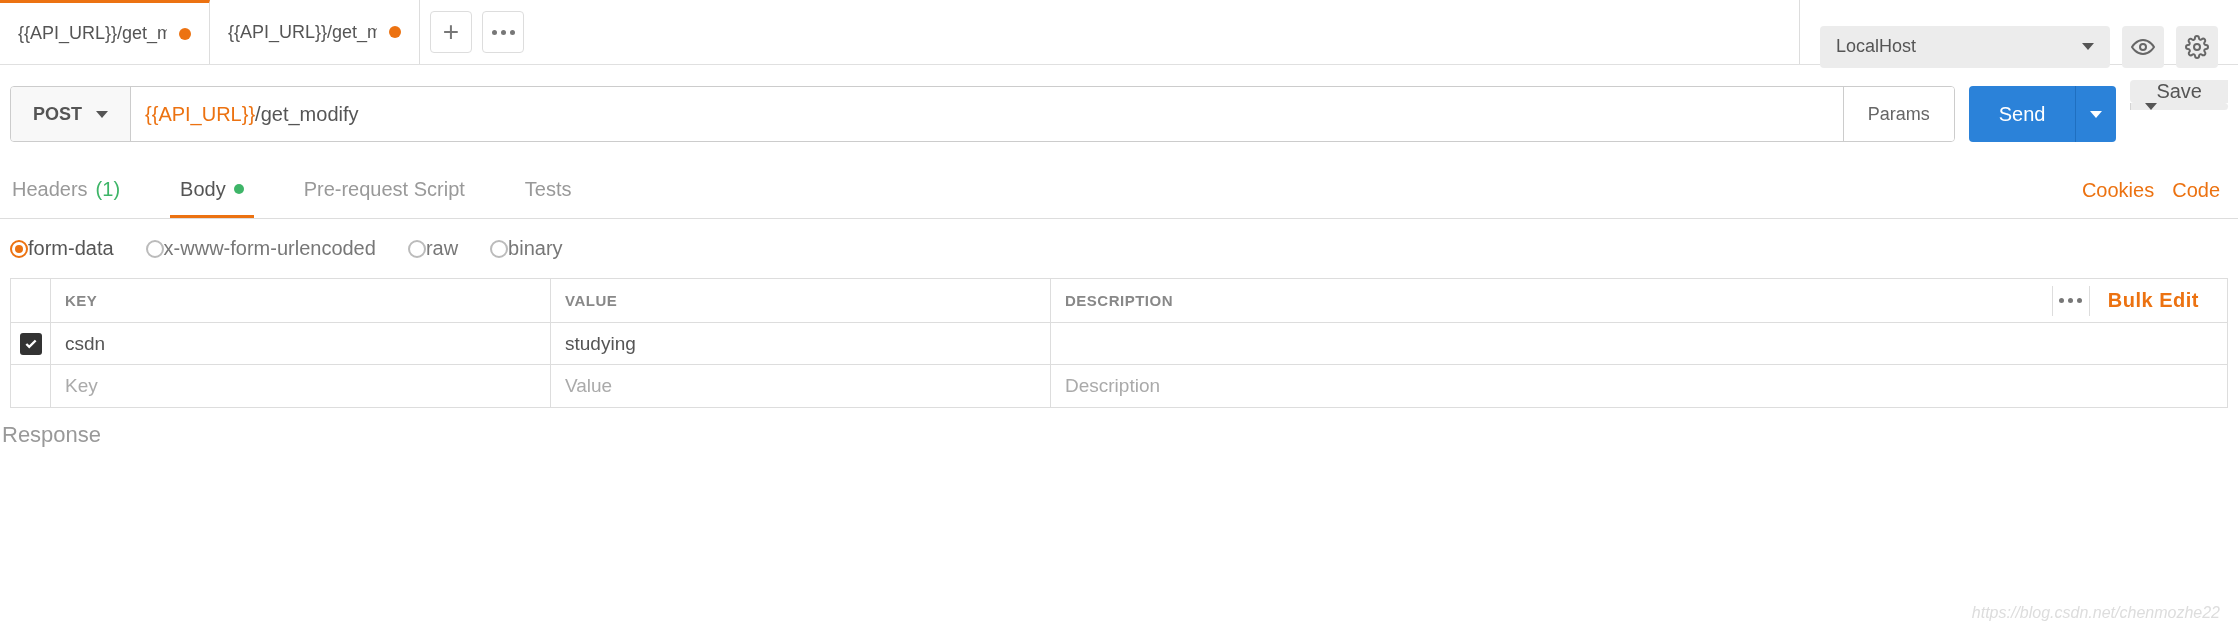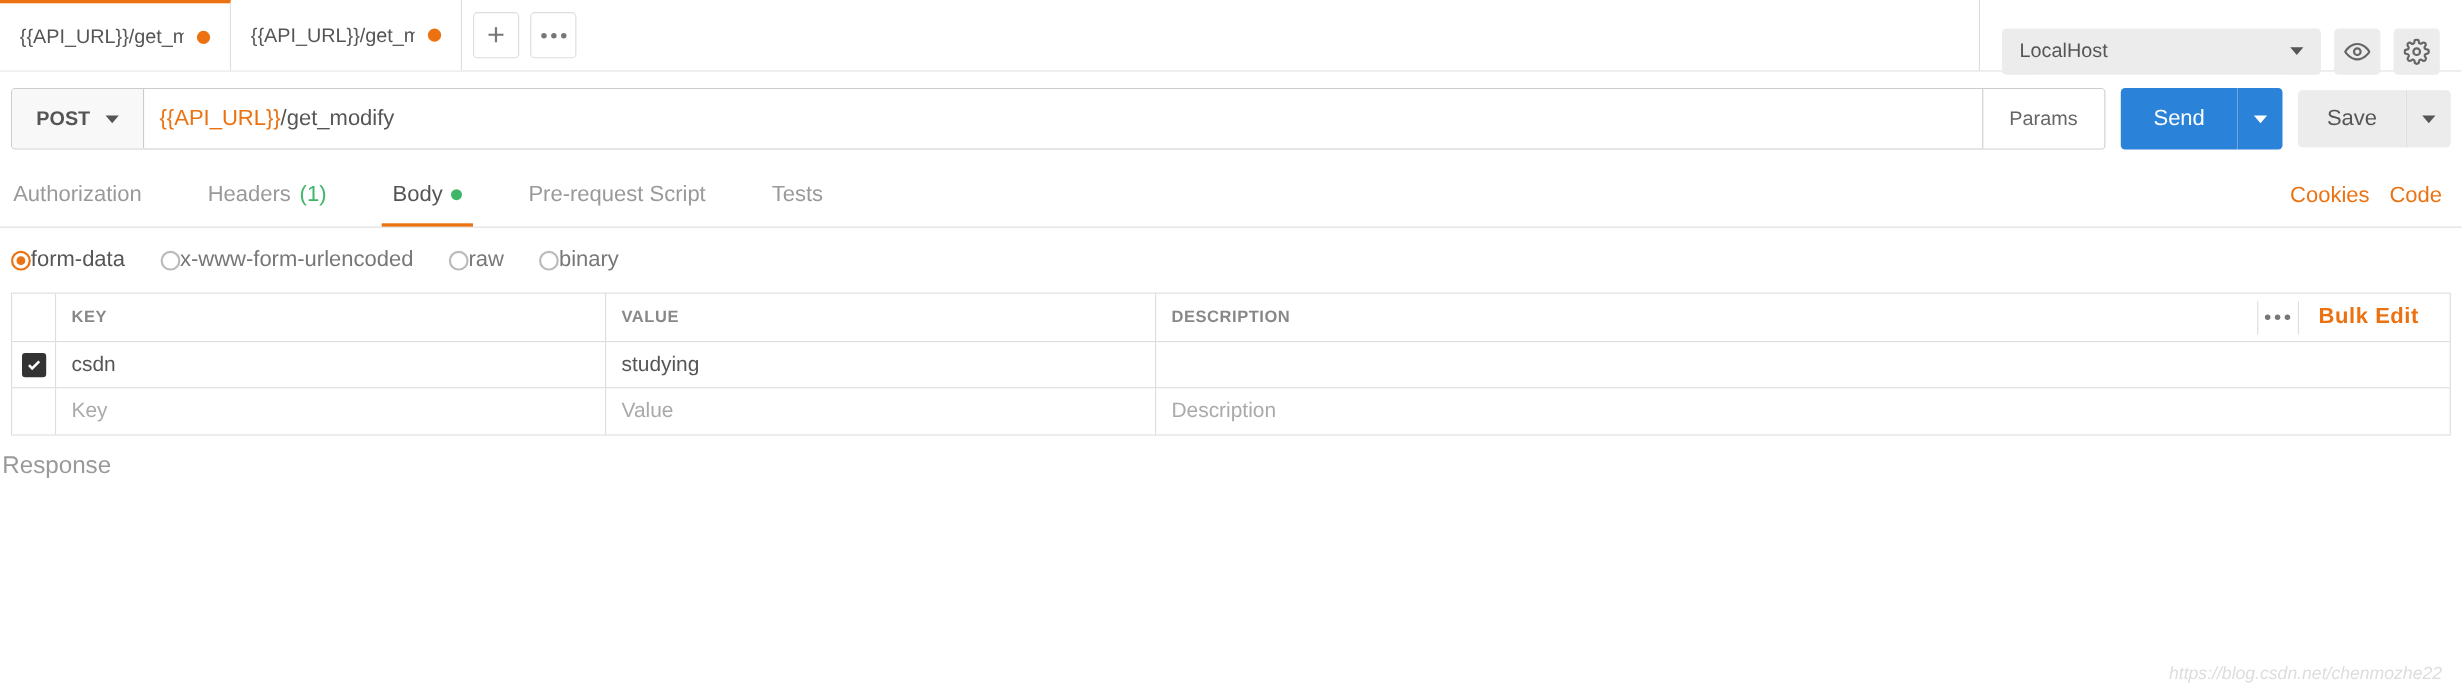--- a/index.html
+++ b/index.html
@@ -20,21 +20,21 @@
 .request-row { display: flex; align-items: center; padding: 15px 10px; gap: 14px; }
 .url-box { flex: 1; display: flex; border: 1px solid #ccc; border-radius: 4px; height: 56px; overflow: hidden; }
 .method-sel { display: flex; align-items: center; padding: 0 22px; border-right: 1px solid #ccc; background: #f8f8f8; font-weight: 600; color: #555; cursor: pointer; gap: 14px; }
 .url-input { flex: 1; display: flex; align-items: center; padding: 0 14px; font-size: 20px; }
 .url-var { color: #ec7211; }
 .url-path { color: #555; }
 .params-btn { display: flex; align-items: center; padding: 0 24px; border-left: 1px solid #ccc; background: #fff; cursor: pointer; color: #666; }
 .send-group { display: flex; height: 56px; }
 .send-btn { background: #2b82d9; color: #fff; display: flex; align-items: center; padding: 0 30px; border-radius: 4px 0 0 4px; font-size: 20px; cursor: pointer; }
 .send-drop { background: #2b82d9; color: #fff; display: flex; align-items: center; padding: 0 14px; border-radius: 0 4px 4px 0; border-left: 1px solid #1f6fc0; cursor: pointer; }
-.save-group { display: flex; height: 52px; }
+.save-group { display: flex; height: 68px; flex-direction: column; }
 .save-btn { background: #ececec; display: flex; align-items: center; padding: 0 26px; border-radius: 4px 0 0 4px; color: #555; font-size: 20px; cursor: pointer; }
 .save-drop { background: #ececec; display: flex; align-items: center; padding: 0 14px; border-radius: 0 4px 4px 0; border-left: 1px solid #d4d4d4; cursor: pointer; color: #555; }
 .caret-down { width: 0; height: 0; border-left: 6px solid transparent; border-right: 6px solid transparent; border-top: 7px solid currentColor; }
 .req-tabs-row { display: flex; align-items: center; border-bottom: 1px solid #ddd; padding: 0 0; height: 56px; }
 .req-tabs-left { display: flex; align-items: center; gap: 40px; padding-left: 2px; }
 .rtab { color: #999; cursor: pointer; padding: 14px 10px; display: flex; align-items: center; gap: 8px; font-size: 20px; border-bottom: 3px solid transparent; }
 .rtab.active { color: #555; border-bottom: 3px solid #ec7211; font-weight: 500; }
 .count { color: #3eb568; }
 .body-dot { width: 10px; height: 10px; background: #3eb568; border-radius: 50%; }
 .req-tabs-right { margin-left: auto; display: flex; align-items: center; gap: 18px; padding-right: 18px; }
@@ -138,23 +138,20 @@
     </div>
     <div class="save-drop">
       <span class="caret-down"></span>
     </div>
   </div>
 </div>
 
 <div class="req-tabs-row">
   <div class="req-tabs-left">
     <div class="rtab">
-      <span>Authorization</span>
-    </div>
-    <div class="rtab">
       <span>Headers</span>
       <span class="count">(1)</span>
     </div>
     <div class="rtab active">
       <span>Body</span>
       <span class="body-dot"></span>
     </div>
     <div class="rtab">
       <span>Pre-request Script</span>
     </div>

